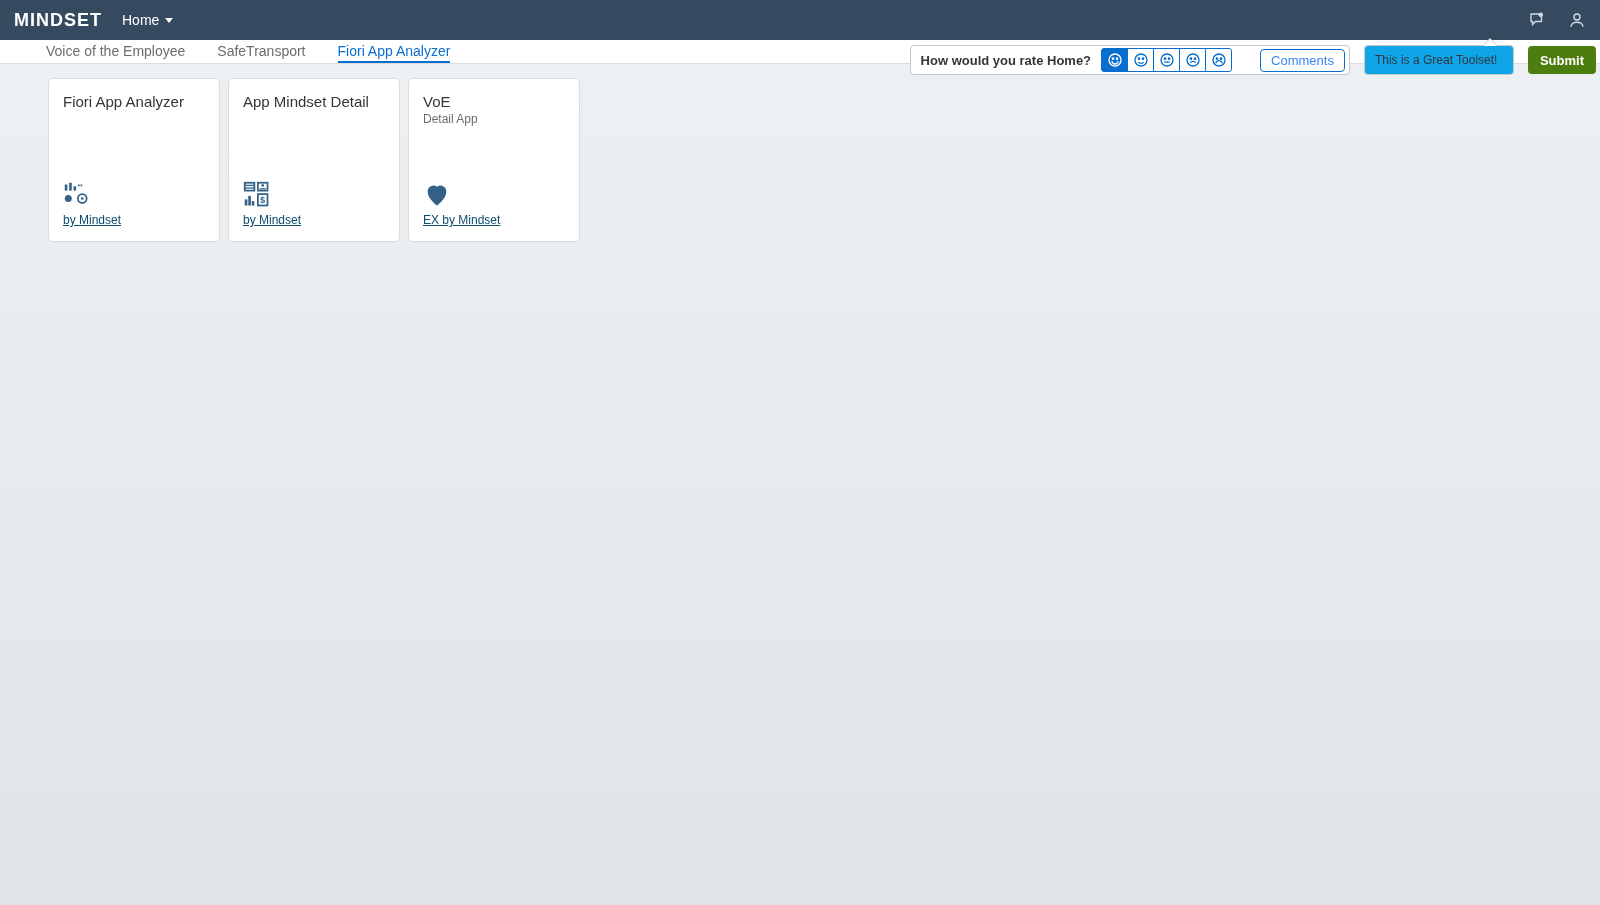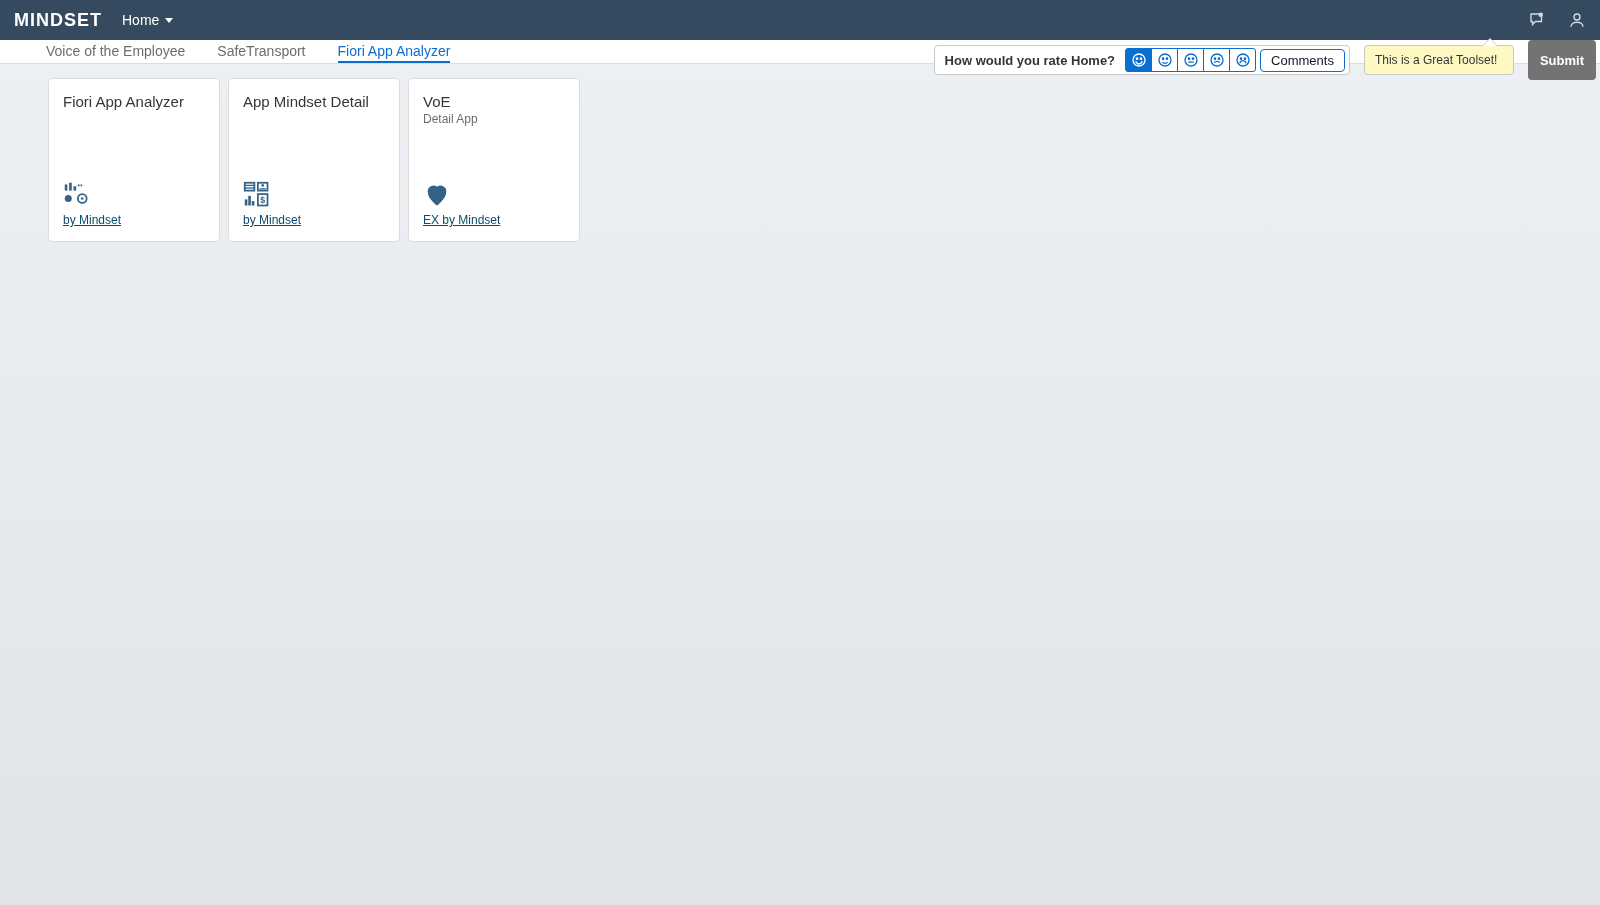--- a/index.html
+++ b/index.html
@@ -126,30 +126,31 @@
 }
 .smiley-btn:first-child { border-top-left-radius: 3px; border-bottom-left-radius: 3px; margin-left: 0;}
 .smiley-btn:last-child { border-top-right-radius: 3px; border-bottom-right-radius: 3px;}
 .smiley-btn.selected {
   background: #0a6ed1;
   color: #fff;
 }
 .smiley-btn svg { width: 16px; height: 16px; }
 .comments-btn {
   border: 1px solid #0a6ed1;
-  color: #0f172a;
+  color: #3b82f6;
   background: #fff;
   font-size: 13px;
   padding: 3px 10px;
   border-radius: 4px;
   cursor: pointer;
+  margin-left: 24px;
 }
 .comment-popover {
   position: relative;
-  background: #fef9c3;
+  background: #0ea5e9;
   border: 1px solid #c8c8c8;
   border-radius: 4px;
   height: 30px;
   min-width: 150px;
   display: flex;
   align-items: center;
   padding: 0 10px;
   font-size: 12px;
   color: #32363a;
 }
@@ -167,25 +168,25 @@
   content: '';
   position: absolute;
   top: -8px;
   right: 15px;
   width: 0; height: 0;
   border-left: 8px solid transparent;
   border-right: 8px solid transparent;
   border-bottom: 8px solid #c8c8c8;
 }
 .submit-btn {
-  background: #737373;
+  background: #4d7c0f;
   color: #fff;
   border: none;
   border-radius: 4px;
-  height: 40px;
+  height: 28px;
   padding: 0 12px;
   font-size: 13px;
   font-weight: 600;
   cursor: pointer;
 }
 
 
 .content {
   padding: 14px 48px;
   display: flex;

